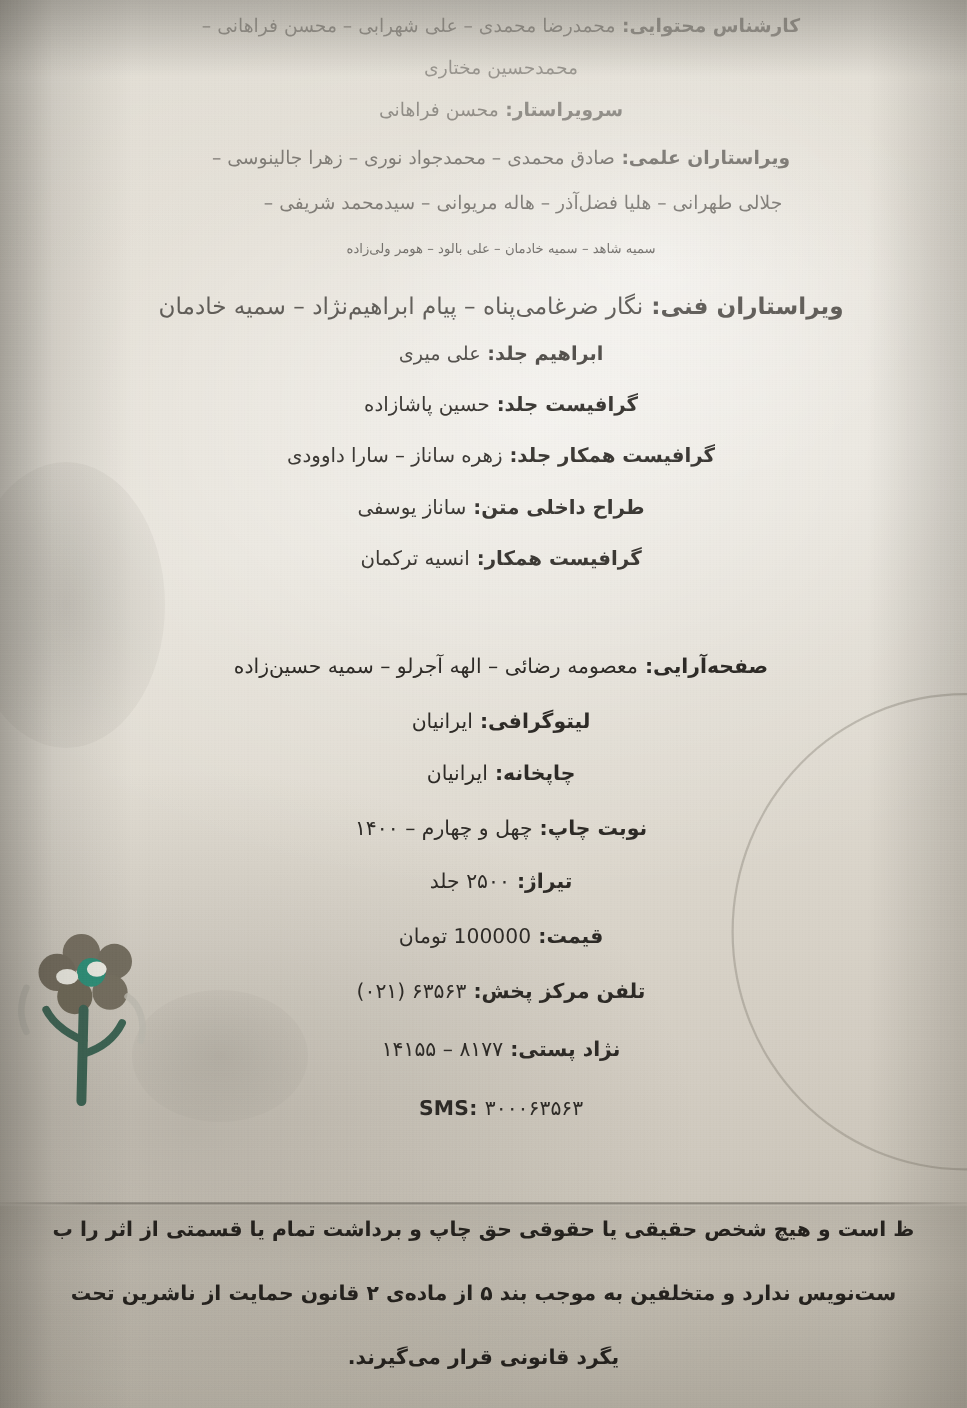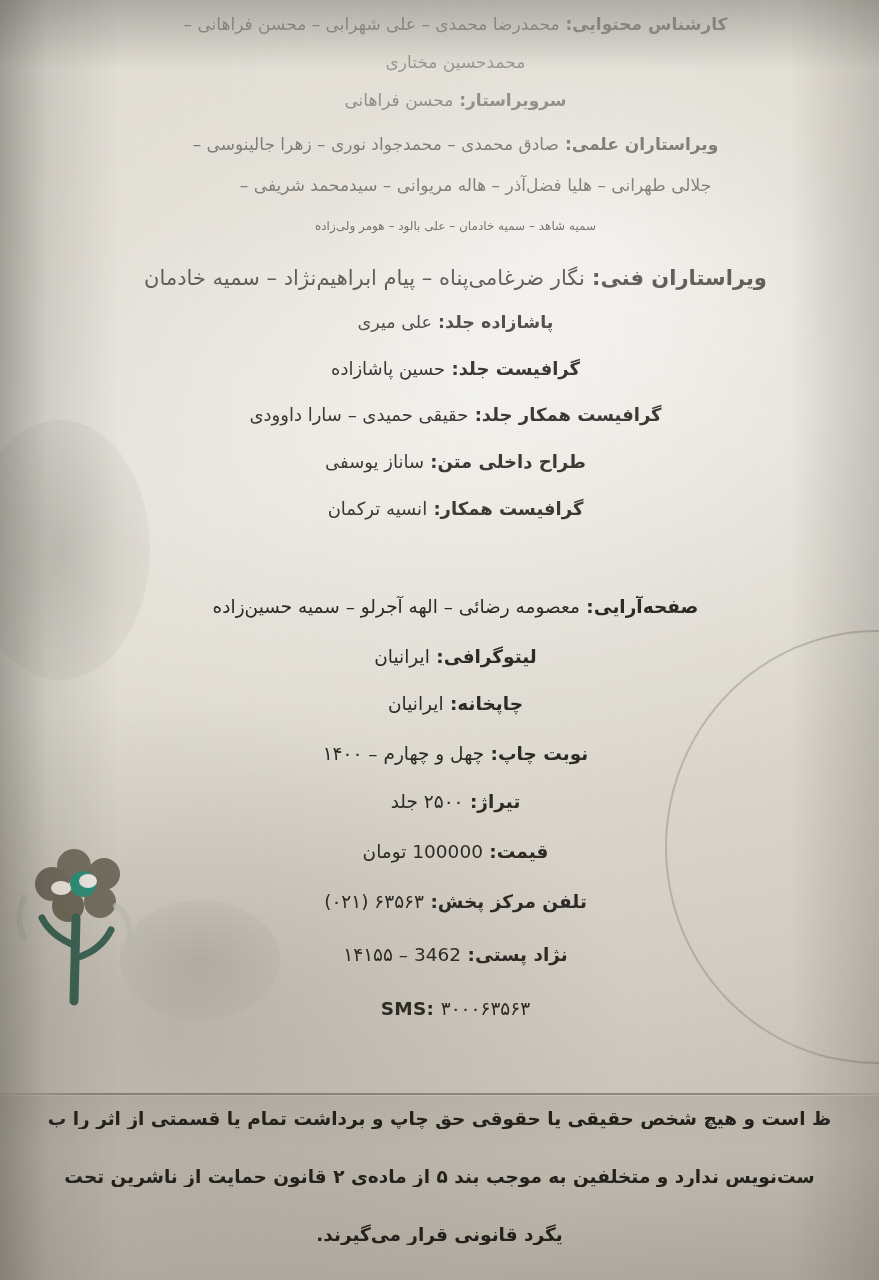--- a/index.html
+++ b/index.html
@@ -185,27 +185,27 @@
       <div class="ln" style="top: 167px; padding-left: 20px;">
         <div class="line faded3"><span>جلالی طهرانی – هلیا فضل‌آذر – هاله مریوانی – سیدمحمد شریفی –</span></div>
       </div>
       <div class="ln" style="top: 211px;">
         <div class="line faded4"><span>سمیه شاهد – سمیه خادمان – علی بالود – هومر ولی‌زاده</span></div>
       </div>
       <div class="ln" style="top: 258px;">
         <div class="line faded5"><span class="lbl">ویراستاران فنی: </span><span>نگار ضرغامی‌پناه – پیام ابراهیم‌نژاد – سمیه خادمان</span></div>
       </div>
       <div class="ln" style="top: 304px;">
-        <div class="line faded6"><span class="lbl">پاشازاده جلد: </span><span>علی میری</span></div>
+        <div class="line faded6"><span class="lbl">ابراهیم جلد: </span><span>علی میری</span></div>
       </div>
       <div class="ln" style="top: 350px;">
         <div class="line normal"><span class="lbl">گرافیست جلد: </span><span>حسین پاشازاده</span></div>
       </div>
       <div class="ln" style="top: 396px;">
-        <div class="line normal"><span class="lbl">گرافیست همکار جلد: </span><span>حقیقی حمیدی – سارا داوودی</span></div>
+        <div class="line normal"><span class="lbl">گرافیست همکار جلد: </span><span>زهره ساناز – سارا داوودی</span></div>
       </div>
       <div class="ln" style="top: 443px;">
         <div class="line normal"><span class="lbl">طراح داخلی متن: </span><span>ساناز یوسفی</span></div>
       </div>
       <div class="ln" style="top: 490px;">
         <div class="line normal"><span class="lbl">گرافیست همکار: </span><span>انسیه ترکمان</span></div>
       </div>
       <div class="ln" style="top: 588px;">
         <div class="line strong"><span class="lbl">صفحه‌آرایی: </span><span>معصومه رضائی – الهه آجرلو – سمیه حسین‌زاده</span></div>
       </div>
@@ -221,21 +221,21 @@
       <div class="ln" style="top: 783px;">
         <div class="line strong"><span class="lbl">تیراژ: </span><span>۲۵۰۰ جلد</span></div>
       </div>
       <div class="ln" style="top: 833px;">
         <div class="line strong"><span class="lbl">قیمت: </span><span>100000 تومان</span></div>
       </div>
       <div class="ln" style="top: 883px;">
         <div class="line strong"><span class="lbl">تلفن مرکز پخش: </span><span>۶۳۵۶۳ (۰۲۱)</span></div>
       </div>
       <div class="ln" style="top: 936px;">
-        <div class="line strong"><span class="lbl">نژاد پستی: </span><span>3462 – ۱۴۱۵۵</span></div>
+        <div class="line strong"><span class="lbl">نژاد پستی: </span><span>۸۱۷۷ – ۱۴۱۵۵</span></div>
       </div>
       <div class="ln" style="top: 990px;">
         <div class="line strong"><span class="lbl">SMS: </span><span>۳۰۰۰۶۳۵۶۳</span></div>
       </div>
     </div>
 
   <div class="flower">
     <svg viewBox="0 0 135 200" width="135" height="200" aria-hidden="true">
       <g opacity="0.92">
         <circle cx="58" cy="40" r="17" fill="#6f6859"></circle>

